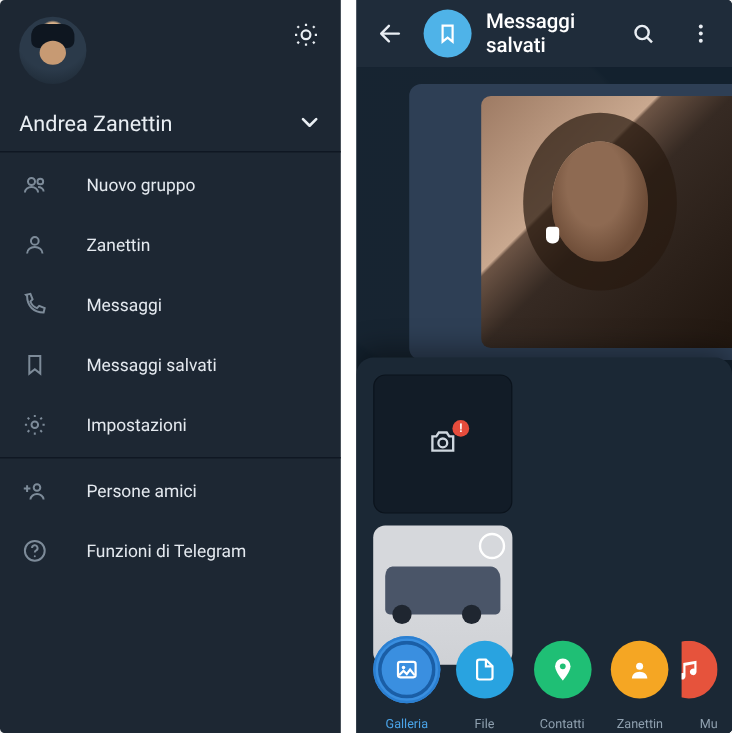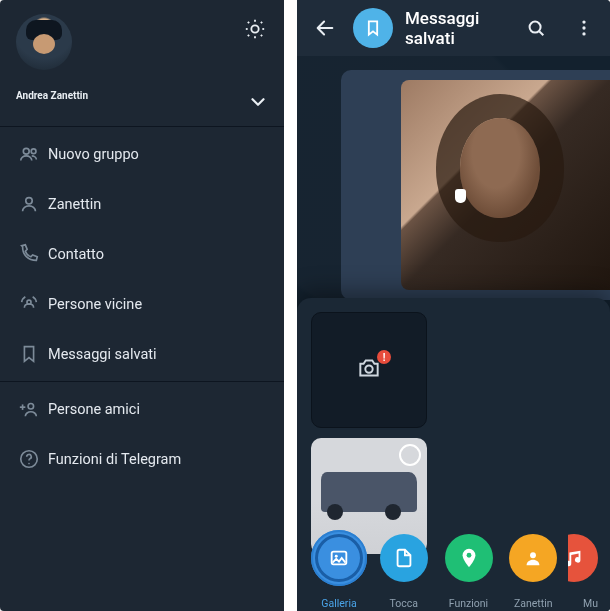--- a/index.html
+++ b/index.html
@@ -6,25 +6,25 @@
   body{background:#f0f0f0;width:610px;height:611px;overflow:hidden;display:flex}
   .left-phone{width:284px;height:611px;background:#1d2733;position:relative;color:#e9eef3;border-radius:4px 0 0 4px}
   .gap{width:13px;background:#fff}
   .right-phone{width:313px;height:611px;background:#13212e;position:relative;color:#e9eef3;overflow:hidden;border-radius:0 4px 4px 0}
   
   .lh{padding:14px 16px 8px 16px}
   .avatar{width:56px;height:56px;border-radius:50%;background:radial-gradient(circle at 50% 25%,#d9b189 0 18%,#2b3a4a 22% 60%,#1a2530 100%);display:block;position:relative;overflow:hidden}
   .avatar::before{content:"";position:absolute;left:10px;right:10px;top:6px;height:20px;border-radius:10px 10px 6px 6px;background:#0e1620}
   .avatar::after{content:"";position:absolute;left:17px;right:17px;top:20px;height:20px;border-radius:50%;background:#c79a73}
   .sun{position:absolute;top:18px;right:18px;width:22px;height:22px}
-  .account-row{display:flex;align-items:flex-start;justify-content:space-between;padding:12px 14px 12px 16px;font-size:10px;font-weight:700}
+  .account-row{display:flex;align-items:flex-end;justify-content:space-between;padding:12px 14px 12px 16px;font-size:18px;font-weight:400}
   .chev{width:24px;height:24px;display:flex;align-items:center;justify-content:center}
   .sep{height:1px;background:#0d1520}
   .menu{padding:2px 0}
-  .menu-item{display:flex;align-items:center;gap:8px;padding:14px 18px;font-size:14.5px;color:#e4e9ef;cursor:pointer}
+  .menu-item{display:flex;align-items:center;gap:32px;padding:14px 18px;font-size:14.5px;color:#e4e9ef;cursor:pointer}
   .menu-item .mi-icon{width:22px;height:22px;display:flex;align-items:center;justify-content:center;color:#7d8b99}
   
   .rh{height:56px;background:#1f2c3a;display:flex;align-items:center;padding:0 6px 0 8px;gap:8px}
   .rh .circ{width:40px;height:40px;display:flex;align-items:center;justify-content:center;border-radius:50%}
   .bm{background:#4fb3e8}
   .rh-title{flex:1;font-size:17px;font-weight:500;color:#fff;padding-left:4px}
   .chat-bg{position:absolute;top:56px;left:0;right:0;bottom:0;background:#13212e;background-image:radial-gradient(circle at 30% 20%,rgba(255,255,255,0.015) 0 30%,transparent 31%),radial-gradient(circle at 70% 60%,rgba(255,255,255,0.015) 0 25%,transparent 26%)}
   .bubble{position:absolute;top:14px;left:44px;right:0;height:230px;background:#2e3f55;border-radius:10px 0 0 10px;padding:10px}
   .photo{position:absolute;top:10px;left:60px;right:0;bottom:10px;border-radius:8px 0 0 8px;background:linear-gradient(135deg,#9d7a63 0%,#c9a88f 35%,#6b5344 36%,#362a23 50%,#20160f 100%);overflow:hidden}
   .photo::before{content:"";position:absolute;left:28%;top:18%;width:80px;height:100px;border-radius:50% 50% 48% 48%;background:radial-gradient(ellipse at 45% 35%,#8e6a52 0 38%,#6e4d38 70%);box-shadow:0 0 0 24px rgba(40,25,15,0.7)}
@@ -100,41 +100,38 @@
           </svg>
       </span>
       <span>Zanettin</span>
     </div>
     <div class="menu-item">
       <span class="mi-icon">
         <svg viewBox="0 0 24 24" width="22" height="22" fill="none" stroke="#7d8b99" stroke-width="1.8">
             <path d="M5 4c0 9 6 15 15 15l1-4-5-2-2 2c-3-1-5-3-6-6l2-2-2-5-4 1z"></path>
           </svg>
       </span>
-      <span>Contatto</span>
-    </div>
-    <div class="menu-item">
-      <span class="mi-icon">
-        <svg viewBox="0 0 24 24" width="22" height="22" fill="none" stroke="#7d8b99" stroke-width="1.8">
-            <circle cx="12" cy="10" r="2.2"></circle>
-            <path d="M12 12c-3 0-5 1.6-5 4"></path>
-            <path d="M12 12c3 0 5 1.6 5 4"></path>
-            <path d="M4 10a8 8 0 0 1 4-6"></path>
-            <path d="M20 10a8 8 0 0 0-4-6"></path>
-          </svg>
-      </span>
-      <span>Persone vicine</span>
+      <span>Messaggi</span>
     </div>
     <div class="menu-item">
       <span class="mi-icon">
         <svg viewBox="0 0 24 24" width="22" height="22" fill="none" stroke="#7d8b99" stroke-width="1.8">
             <path d="M7 4h10v16l-5-4-5 4z"></path>
           </svg>
       </span>
       <span>Messaggi salvati</span>
+    </div>
+    <div class="menu-item">
+      <span class="mi-icon">
+        <svg viewBox="0 0 24 24" width="22" height="22" fill="none" stroke="#7d8b99" stroke-width="1.8">
+            <circle cx="12" cy="12" r="3"></circle>
+            <path d="M12 3v2M12 19v2M3 12h2M19 12h2M5.5 5.5l1.5 1.5M17 17l1.5 1.5M18.5 5.5 17 7M7 17l-1.5 1.5"></path>
+          </svg>
+      </span>
+      <span>Impostazioni</span>
     </div>
   </div>
   <div class="sep"></div>
   <div class="menu">
     <div class="menu-item">
       <span class="mi-icon">
         <svg viewBox="0 0 24 24" width="22" height="22" fill="none" stroke="#7d8b99" stroke-width="1.8">
             <circle cx="14" cy="9" r="3"></circle>
             <path d="M8 20c0-3 3-5 6-5s6 2 6 5"></path>
             <line x1="5" y1="7" x2="5" y2="13"></line>
@@ -217,30 +214,30 @@
           </span>
           <span style="color:#4aa4e8">Galleria</span>
         </div>
         <div class="att-item">
           <span class="att-circ c-file">
             <svg viewBox="0 0 24 24" width="22" height="22" fill="none" stroke="#fff" stroke-width="2">
                 <path d="M13 3H7a2 2 0 0 0-2 2v14a2 2 0 0 0 2 2h10a2 2 0 0 0 2-2V9z"></path>
                 <path d="M13 3v6h6"></path>
               </svg>
           </span>
-          <span style="color:#8fa0af">Tocca</span>
+          <span style="color:#8fa0af">File</span>
         </div>
         <div class="att-item">
           <span class="att-circ c-loc">
             <svg viewBox="0 0 24 24" width="22" height="22" fill="#fff">
                 <path d="M12 2a7 7 0 0 0-7 7c0 5 7 13 7 13s7-8 7-13a7 7 0 0 0-7-7z" fill="#fff"></path>
                 <circle cx="12" cy="9" r="2.6" fill="#1fbf75"></circle>
               </svg>
           </span>
-          <span style="color:#8fa0af">Funzioni</span>
+          <span style="color:#8fa0af">Contatti</span>
         </div>
         <div class="att-item">
           <span class="att-circ c-contact">
             <svg viewBox="0 0 24 24" width="22" height="22" fill="#fff">
                 <circle cx="12" cy="9" r="3.2"></circle>
                 <path d="M5 20c0-3.5 3.2-6 7-6s7 2.5 7 6z"></path>
               </svg>
           </span>
           <span style="color:#8fa0af">Zanettin</span>
         </div>

